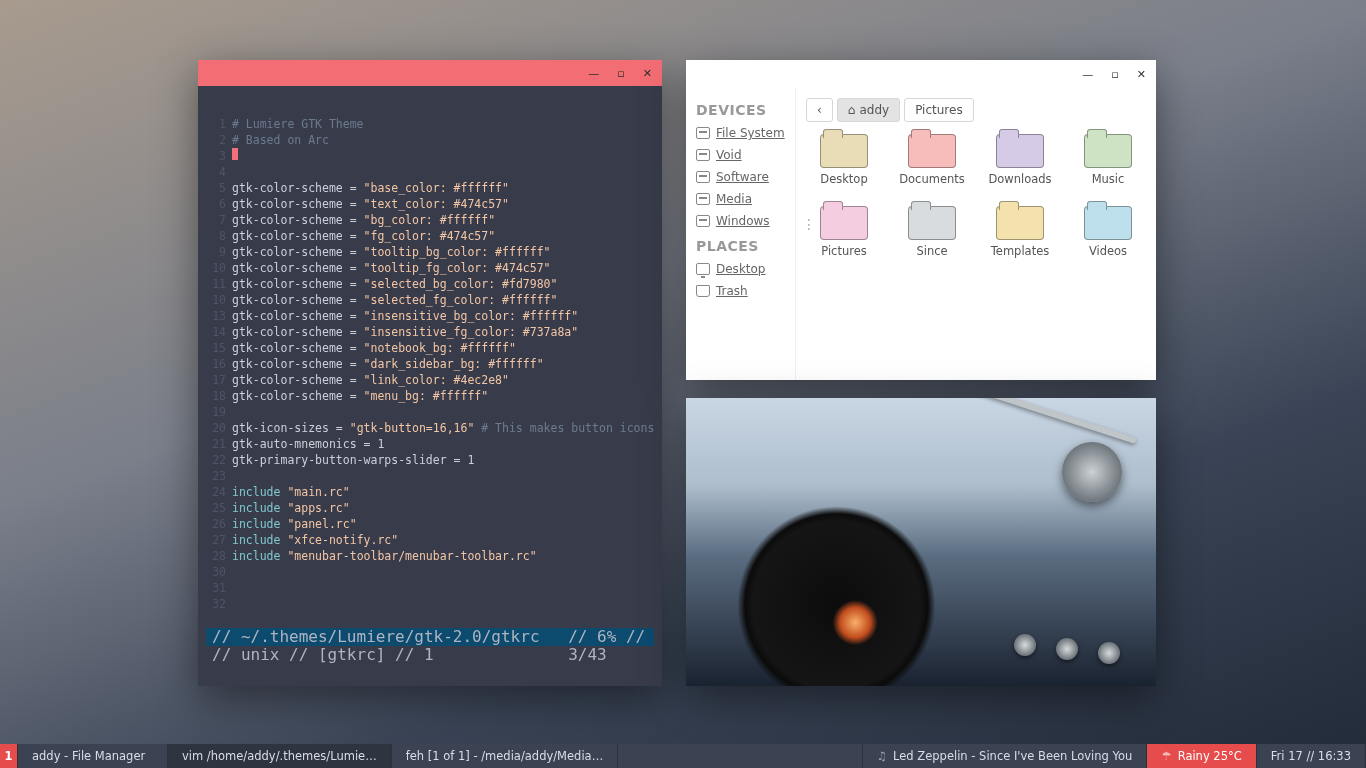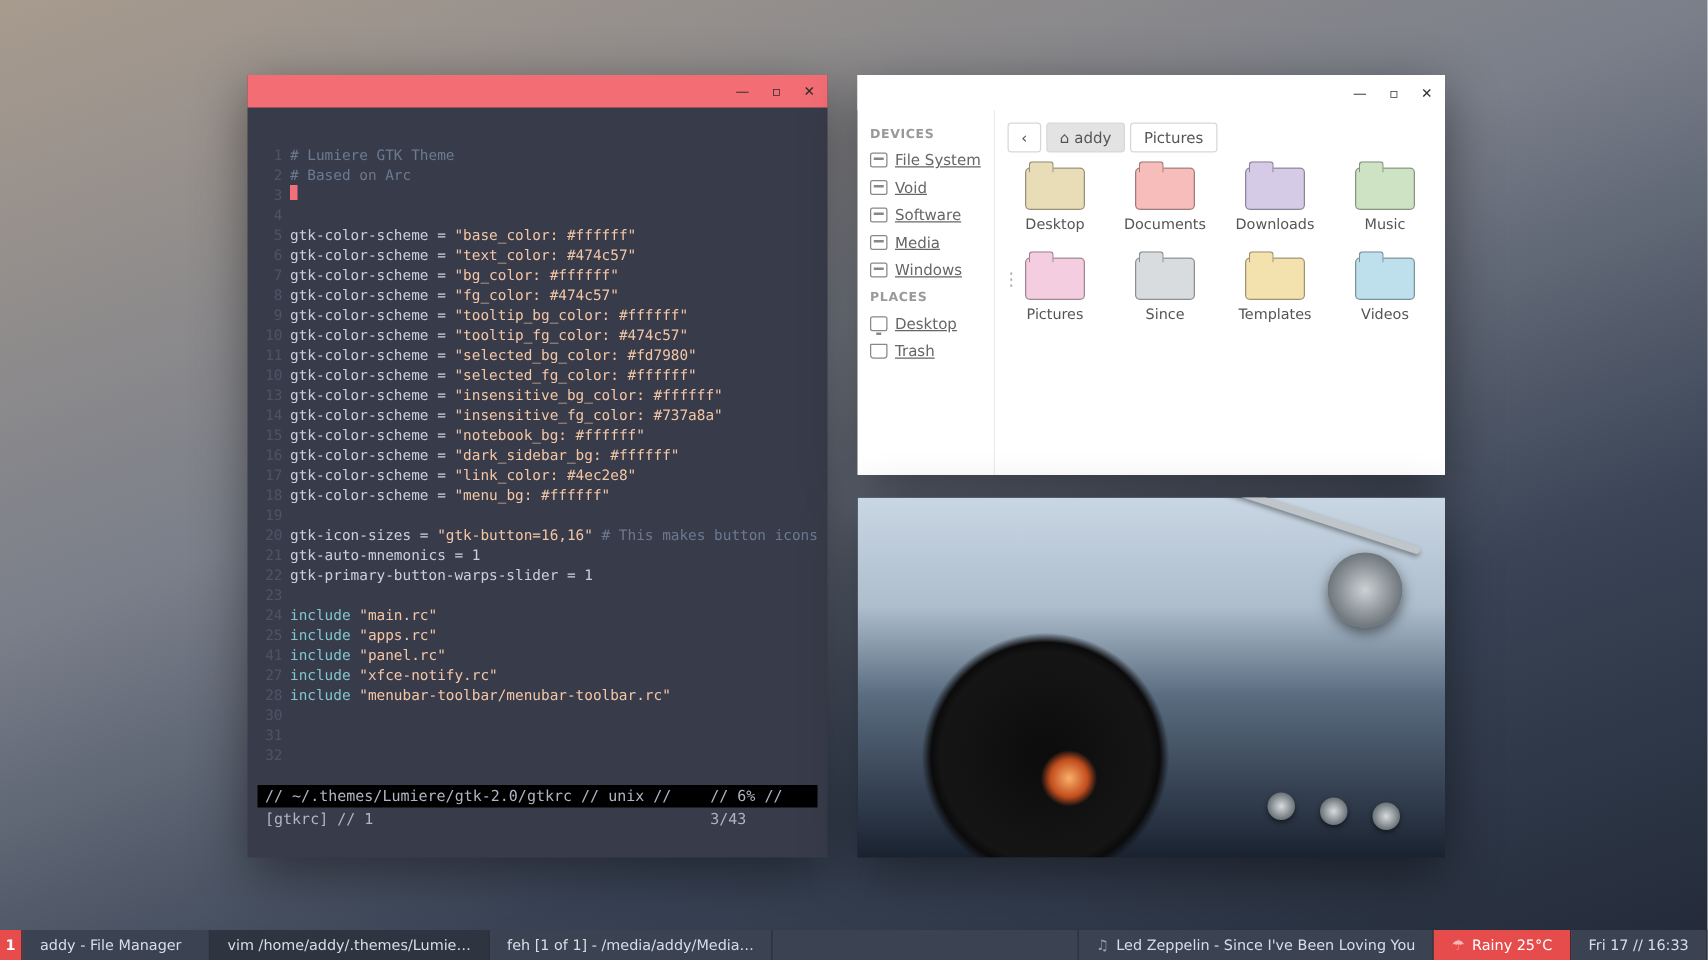--- a/index.html
+++ b/index.html
@@ -24,41 +24,41 @@
     color: #CBD0DB; overflow: hidden; position: relative;
   }
   .code-line { display: flex; white-space: pre; }
   .lnum { width: 22px; text-align: right; color: #4E5467; margin-right: 6px; flex: 0 0 22px; user-select: none; }
   .tok-comment { color: #6C7A8F; }
   .tok-key     { color: #CBD0DB; }
   .tok-str     { color: #F3C6A6; }
   .tok-kw      { color: #80C7D0; }
   .tok-cursor  { display:inline-block; width:6px; height:12px; background:#F1707A; vertical-align: -1px;}
   .editor-status {
-    position: absolute; left: 8px; right: 8px; bottom: 40px; height: 18px; background: #000000;
-    font-size: 12px; line-height: 18px; color: #AEB4C2; padding: 0 6px; display:flex;
+    position: absolute; left: 8px; right: 8px; bottom: 40px; height: 18px; background: #0c4a6e;
+    font-size: 16px; line-height: 18px; color: #AEB4C2; padding: 0 6px; display:flex;
   }
   .editor-status .filler { flex:1; }
 
   
   .fm-window {
     position: absolute; left: 686px; top: 60px; width: 470px; height: 320px;
     background: #FFFFFF; box-shadow: 0 12px 40px rgba(0,0,0,.45);
     display: flex; flex-direction: column; font-size: 12px; color: #555;
   }
   .fm-titlebar {
     height: 28px; display: flex; justify-content: flex-end; align-items: center; gap: 18px; padding: 0 10px;
     background: #FFFFFF;
   }
   .fm-titlebar .win-btn { color: #333; }
   .fm-body { flex:1; display:flex; }
   .fm-sidebar {
     width: 110px; padding: 8px 6px; border-right: 1px solid #eee;
   }
-  .fm-heading { font-size: 10px; color: #999; font-weight: bold; margin: 6px 0 4px 4px; letter-spacing: .5px;}
+  .fm-heading { font-size: 14px; color: #999; font-weight: bold; margin: 6px 0 4px 4px; letter-spacing: .5px;}
   .fm-item { display:flex; align-items:center; gap:6px; padding:4px 4px; color:#666; cursor:default;text-decoration:underline; }
   .fm-item-icon { width:14px; height:12px; border:1.5px solid #888; border-radius:2px; position:relative; }
   .fm-item-icon.disk::after{content:"";position:absolute;left:2px;right:2px;top:3px;height:2px;background:#888;}
   .fm-item-icon.screen::after{content:"";position:absolute;left:4px;right:4px;bottom:-4px;height:2px;background:#888;}
   .fm-item-icon.trash{border-radius:1px 1px 3px 3px;}
   .fm-main { flex:1; padding: 8px 4px; }
   .fm-path { display:flex; gap:4px; margin: 2px 0 12px 6px; }
   .fm-chip {
     border:1px solid #d7d7d7; background:#fff; padding:4px 10px; border-radius:3px; font-size:12px; color:#555;
     display:flex; align-items:center; gap:4px;
@@ -148,21 +148,21 @@
       <div class="code-line"><span class="lnum">16</span><span class="tok-key">gtk-color-scheme = </span><span class="tok-str">"dark_sidebar_bg: #ffffff"</span></div>
       <div class="code-line"><span class="lnum">17</span><span class="tok-key">gtk-color-scheme = </span><span class="tok-str">"link_color: #4ec2e8"</span></div>
       <div class="code-line"><span class="lnum">18</span><span class="tok-key">gtk-color-scheme = </span><span class="tok-str">"menu_bg: #ffffff"</span></div>
       <div class="code-line"><span class="lnum">19</span></div>
       <div class="code-line"><span class="lnum">20</span><span class="tok-key">gtk-icon-sizes = </span><span class="tok-str">"gtk-button=16,16"</span><span class="tok-comment"> # This makes button icons smaller.</span></div>
       <div class="code-line"><span class="lnum">21</span><span class="tok-key">gtk-auto-mnemonics = 1</span></div>
       <div class="code-line"><span class="lnum">22</span><span class="tok-key">gtk-primary-button-warps-slider = 1</span></div>
       <div class="code-line"><span class="lnum">23</span></div>
       <div class="code-line"><span class="lnum">24</span><span class="tok-kw">include </span><span class="tok-str">"main.rc"</span></div>
       <div class="code-line"><span class="lnum">25</span><span class="tok-kw">include </span><span class="tok-str">"apps.rc"</span></div>
-      <div class="code-line"><span class="lnum">41</span><span class="tok-kw">include </span><span class="tok-str">"panel.rc"</span></div>
+      <div class="code-line"><span class="lnum">26</span><span class="tok-kw">include </span><span class="tok-str">"panel.rc"</span></div>
       <div class="code-line"><span class="lnum">27</span><span class="tok-kw">include </span><span class="tok-str">"xfce-notify.rc"</span></div>
       <div class="code-line"><span class="lnum">28</span><span class="tok-kw">include </span><span class="tok-str">"menubar-toolbar/menubar-toolbar.rc"</span></div>
       <div class="code-line"><span class="lnum">30</span></div>
       <div class="code-line"><span class="lnum">31</span></div>
       <div class="code-line"><span class="lnum">32</span></div>
       <div class="editor-status">
       <span>// ~/.themes/Lumiere/gtk-2.0/gtkrc  // unix // [gtkrc]  // 1</span>
       <span class="filler"></span>
       <span>//  6%  // 3/43</span>
     </div>

